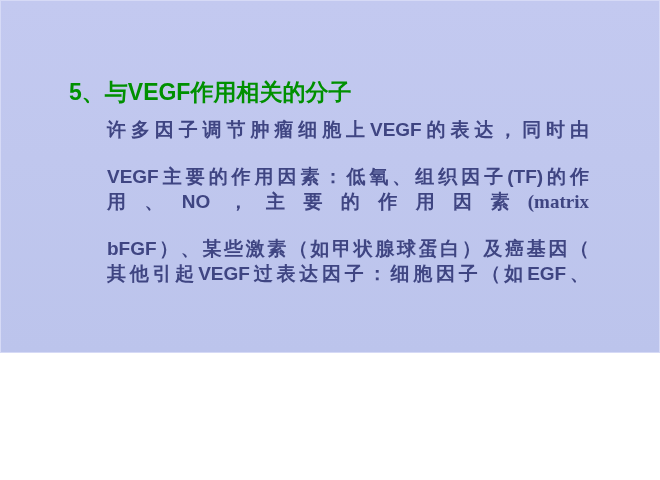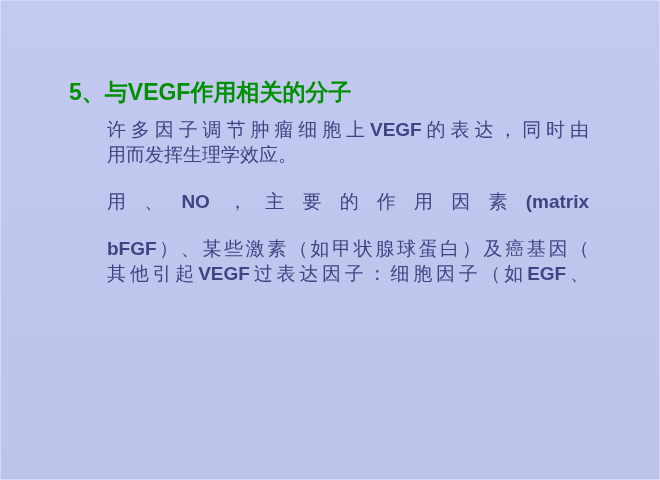--- a/index.html
+++ b/index.html
@@ -9,21 +9,21 @@
   body {
     width: 660px;
     height: 480px;
     overflow: hidden;
     font-family: "Liberation Serif", "DejaVu Serif", serif;
   }
 
   #slide {
     position: relative;
     width: 660px;
-    height: 480px;
+    height: 353px;
     box-sizing: border-box;
     background: linear-gradient(to bottom, #c3c9f0 0%, #c0c7ee 45%, #bcc4ec 100%);
     border: 1px solid #d6daf6;
     overflow: hidden;
   }
 
   
   #title-block {
     position: absolute;
     left: 68px;
@@ -70,26 +70,26 @@
   }
 
   
   .b {
     font-family: "Liberation Sans", "DejaVu Sans", sans-serif;
     font-weight: bold;
     letter-spacing: 0px;
   }
   
   .bs {
-    font-family: Liberation Sans, sans-serif;
+    font-family: Liberation Serif, serif;
     font-weight: bold;
   }
   .han {
     font-family: "DejaVu Serif", "Liberation Serif", serif;
-    font-weight: normal;
+    font-weight: bold;
   }
   .wide-gap {
     display: inline-block;
     width: 46px;
   }
 
   
   .jline {
     display: block;
     text-align: justify;
@@ -105,23 +105,23 @@
 </head>
 <body>
 
 <div id="slide">
 
   <div id="title-block"><span class="lat">5</span><span class="han">、</span><span class="han">与</span><span class="lat">VEGF</span><span class="han">作用相关的分子</span></div>
 
   <div id="body-block">
       <div class="para">
         <span class="jline ind"><span class="han">许多因子调节肿瘤细胞上</span><span class="b">VEGF</span><span class="han">的表达，同时由</span></span>
-        <span class="jline last"><span class="han">用而发挥生理学效应。</span></span>
       </div>
       <div class="para gap">
+        <span class="jline ind"><span class="b">VEGF</span><span class="han">主要的作用因素：低氧、组织因子</span><span class="b">(TF)</span><span class="han">的作</span></span>
         <span class="jline"><span class="han">用、</span><span class="b">NO</span><span class="han">，主要的作用因素</span><span class="bs">(matrix</span></span>
       </div>
       <div class="para gap">
         <span class="jline"><span class="b">bFGF</span><span class="han">）、某些激素（如甲状腺球蛋白）及癌基因（</span></span>
         <span class="jline ind"><span class="han">其他引起</span><span class="b">VEGF</span><span class="han">过表达因子：细胞因子（如</span><span class="b">EGF</span><span class="han">、</span></span>
       </div>
     </div>
 
 </div>
 

